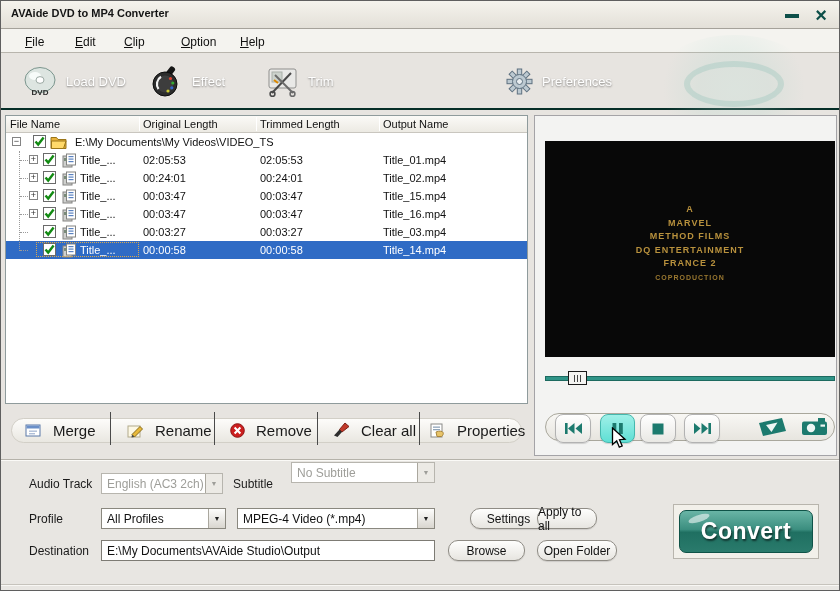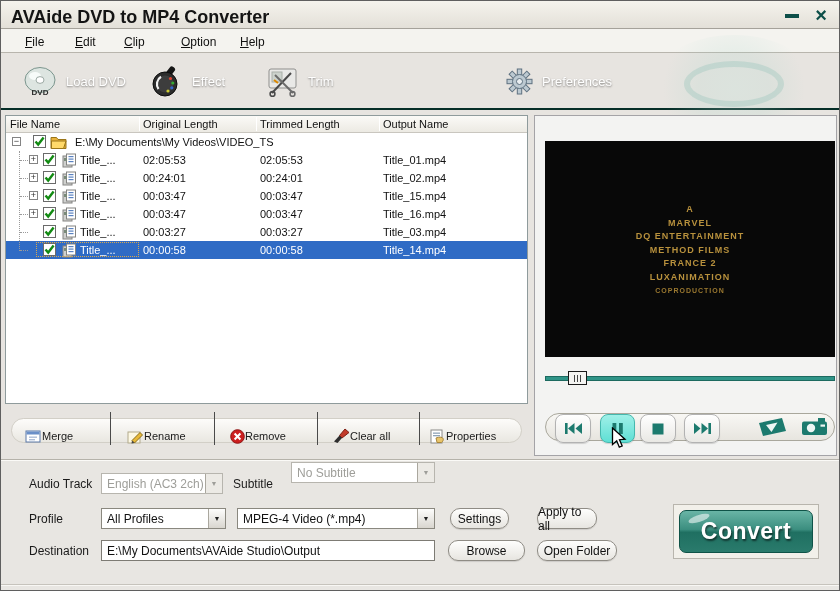--- a/index.html
+++ b/index.html
@@ -5,21 +5,21 @@
   * { margin:0; padding:0; box-sizing:border-box; }
   html,body { width:840px; height:591px; }
   body { font-family:"Liberation Sans", sans-serif; background:#e7e4e0; }
   .window { position:relative; width:840px; height:591px; overflow:hidden;
             border:1px solid #5f5f5f; background:#e7e4e0; }
 
   
   .titlebar { position:absolute; left:0; top:0; width:100%; height:28px;
               background:linear-gradient(#f5f3ed,#e3e0d8);
               border-bottom:1px solid #a5a29a; }
-  .title-text { position:absolute; left:10px; top:6px; font-size:18px; font-weight:bold; color:#141414; }
+  .title-text { position:absolute; left:10px; top:6px; font-size:11px; font-weight:bold; color:#141414; }
   .win-min { position:absolute; right:40px; top:13px; width:14px; height:4px; background:#0d4f49; cursor:default; }
   .win-close { position:absolute; right:12px; top:1px; font-size:20px; font-weight:bold; color:#0d4f49; line-height:26px; }
 
   
   .menubar { position:absolute; left:0; top:28px; width:100%; height:24px;
              background:#f4f3ef; border-bottom:1px solid #b8b5ad; }
   .menu-item { position:absolute; top:4px; font-size:12px; color:#111; padding:2px 6px; }
   .menu-item .first { text-decoration:underline; }
 
   
@@ -53,22 +53,22 @@
   .focusbox { position:absolute; left:30px; top:1px; width:103px; height:15px; border:1px dotted #d8a84e; }
   .treelines { position:absolute; left:0; top:0; pointer-events:none; }
   .tl-v { position:absolute; border-left:1px dotted #9a9a9a; width:0; }
   .tl-h { position:absolute; border-top:1px dotted #9a9a9a; height:0; }
 
   
   .actions { position:absolute; left:4px; top:408px; width:523px; height:40px; }
   .act-pill { position:absolute; left:6px; right:6px; top:9px; height:25px; border-radius:13px;
               background:linear-gradient(#fdfcfa,#e9e7e1); border:1px solid #d2cfc7; }
   .act-sep { position:absolute; top:3px; width:1px; height:33px; background:#4a4a4a; }
-  .act-btn { position:absolute; top:16px; height:22px; display:flex; align-items:center; gap:0;
-             font-size:11px; color:#1a1a1a; }
+  .act-btn { position:absolute; top:10px; height:22px; display:flex; align-items:center; gap:11px;
+             font-size:15px; color:#1a1a1a; }
 
   
   .rightpanel { position:absolute; left:533px; top:114px; width:303px; height:341px;
                 background:#f3f3f2; border:1px solid #a4a3a7; }
   .video { position:absolute; left:10px; top:25px; width:290px; height:216px; background:#080808; }
   .credits { position:absolute; left:0; top:62px; width:100%; text-align:center; }
   .credit-line { color:#b8913d; font-size:9px; font-weight:bold; letter-spacing:1px; line-height:13.5px; }
   .credit-line:last-child { font-size:7px; color:#9a7830; }
   .slider { position:absolute; left:10px; top:259px; width:290px; height:8px; }
   .slider-track { position:absolute; left:0; top:1px; width:100%; height:5px; background:#2f9488; border:1px solid #1d6a60; }
@@ -410,24 +410,23 @@
         </span>
         <span>Properties</span>
       </div>
     </div>
 
   <div class="rightpanel">
     <div class="video">
       <div class="credits" id="credits">
           <div class="credit-line">A</div>
           <div class="credit-line">MARVEL</div>
+          <div class="credit-line">METHOD FILMS</div>
           <div class="credit-line">DQ ENTERTAINMENT</div>
-          <div class="credit-line">METHOD FILMS</div>
           <div class="credit-line">FRANCE 2</div>
-          <div class="credit-line">LUXANIMATION</div>
           <div class="credit-line">COPRODUCTION</div>
         </div>
     </div>
     <div class="slider">
       <div class="slider-track"></div>
       <div class="slider-thumb" id="slider-thumb" style="left: calc(10% - 6px);">
           <i></i>
           <i></i>
           <i></i>
         </div>
@@ -504,21 +503,21 @@
 
     <span class="bp-label" style="left:28px; top:51px">Profile</span>
     <div class="combo" style="left:100px; top:47px; width:125px">
       <span>All Profiles</span>
       <span class="arrow">▼</span>
     </div>
     <div class="combo" style="left:236px; top:47px; width:198px">
       <span>MPEG-4 Video (*.mp4)</span>
       <span class="arrow">▼</span>
     </div>
-    <div class="btn" style="left:449px; top:47px; width:59px">Settings</div>
+    <div class="btn" style="left:469px; top:47px; width:77px">Settings</div>
     <div class="btn" style="left:536px; top:47px; width:60px">Apply to all</div>
 
     <span class="bp-label" style="left:28px; top:83px">Destination</span>
     <div class="txtfield" style="left:100px; top:79px; width:334px">
       <span>E:\My Documents\AVAide Studio\Output</span>
     </div>
     <div class="btn" style="left:447px; top:79px; width:77px">Browse</div>
     <div class="btn" style="left:536px; top:79px; width:80px">Open Folder</div>
 
     <div class="convert-wrap">

